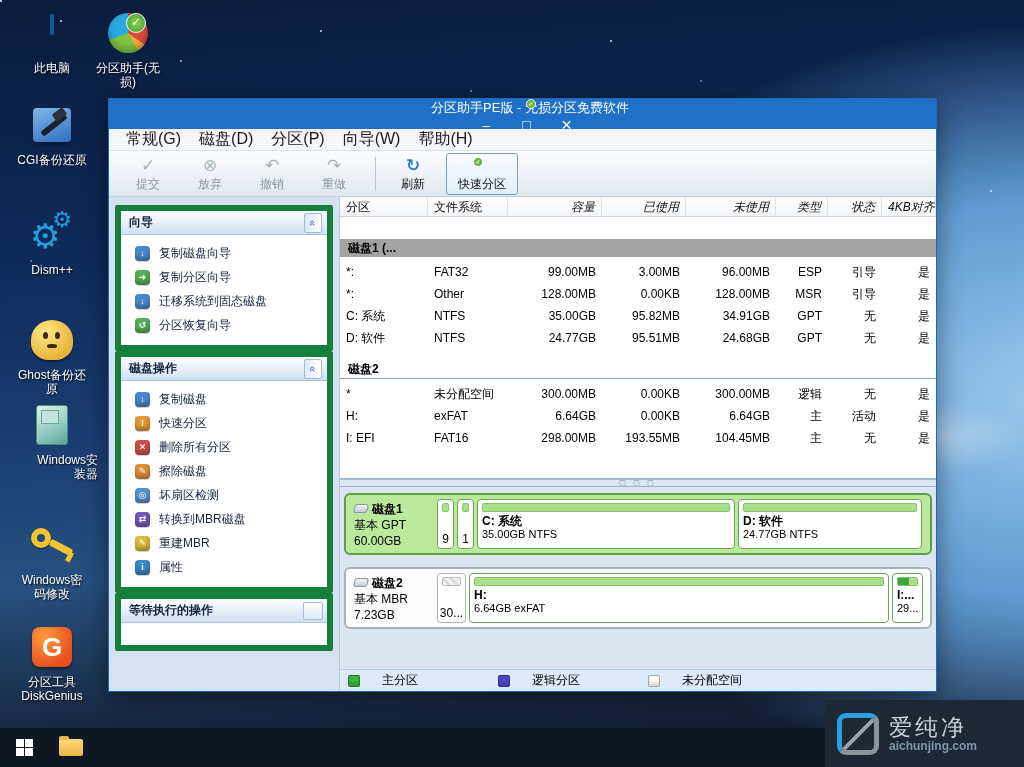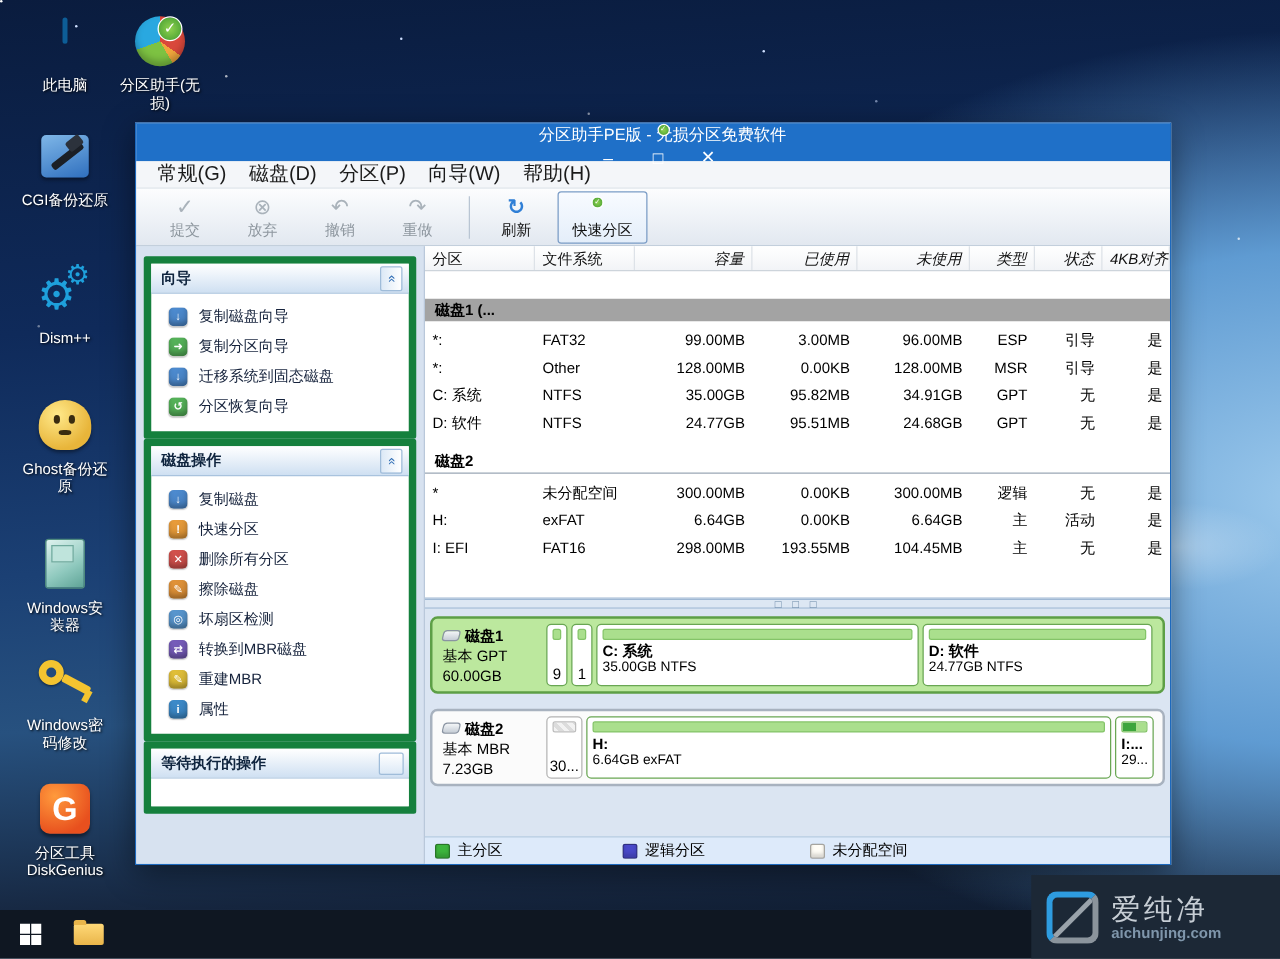--- a/index.html
+++ b/index.html
@@ -120,21 +120,21 @@
   .part .bar { height:9px; border:1px solid #84c468; background:#aadf8d; border-radius:2px; }
   .part .pl { font-size:12px; font-weight:bold; color:#000; margin-top:2px; line-height:14px; white-space:nowrap; }
   .part .ps { font-size:11px; color:#000; line-height:13px; white-space:nowrap; }
   .part.tiny .pl { font-weight:normal; position:absolute; bottom:2px; left:0; right:0; text-align:center; }
   .part.unalloc { border-color:#b4b4b4; }
   .part.unalloc .bar { border-color:#bdbdbd; background:repeating-linear-gradient(45deg,#f2f2f2 0 3px,#dcdcdc 3px 6px); }
   .part.used .bar { background:linear-gradient(to right,#3da53d 58%,#aadf8d 58%); }
 
   .legend-bar { position:absolute; left:0; right:0; bottom:0; height:22px; background:#ddeafa; border-top:1px solid #b7cbe0;
     display:flex; align-items:center; }
-  .legend-item { display:flex; align-items:center; margin-left:8px; width:142px; }
+  .legend-item { display:flex; align-items:center; margin-left:8px; width:142px;gap:16px; }
   .legend-sw { width:12px; height:12px; border-radius:2px; margin-right:6px; border:1px solid rgba(0,0,0,.35); box-shadow:inset 0 -3px 3px rgba(0,0,0,.15); }
   .legend-item .ll { font-size:12px; color:#000; }
 
   
   .taskbar { position:absolute; left:0; bottom:0; width:1024px; height:39px; background:#0f1722; display:flex; align-items:stretch; }
   .tb-start { width:48px; display:flex; align-items:center; justify-content:center; cursor:pointer; }
   .winlogo { display:grid; grid-template-columns:8px 8px; grid-template-rows:8px 8px; gap:1px; }
   .winlogo span { background:#fff; }
   .tb-explorer { width:46px; display:flex; align-items:center; justify-content:center; cursor:pointer; }
   .folder { width:24px; height:17px; background:linear-gradient(#ffd978,#e9b54a); border-radius:2px; position:relative; }
@@ -188,21 +188,21 @@
         </div>
         <div class="lbl" style="white-space: pre-line;">Dism++</div>
       </div>
       <div class="desktop-icon" style="left: 6px; top: 315px;">
         <div class="ic">
           <span class="ghost-icon"></span>
         </div>
         <div class="lbl" style="white-space: pre-line;">Ghost备份还
 原</div>
       </div>
-      <div class="desktop-icon" style="left: 6px; top: 426px;">
+      <div class="desktop-icon" style="left: 6px; top: 400px; text-align: right;">
         <div class="ic">
           <span class="installer-icon"></span>
         </div>
         <div class="lbl" style="white-space: pre-line;">Windows安
 装器</div>
       </div>
       <div class="desktop-icon" style="left: 6px; top: 520px;">
         <div class="ic">
           <span class="key-icon">
             <span class="ring"></span>

